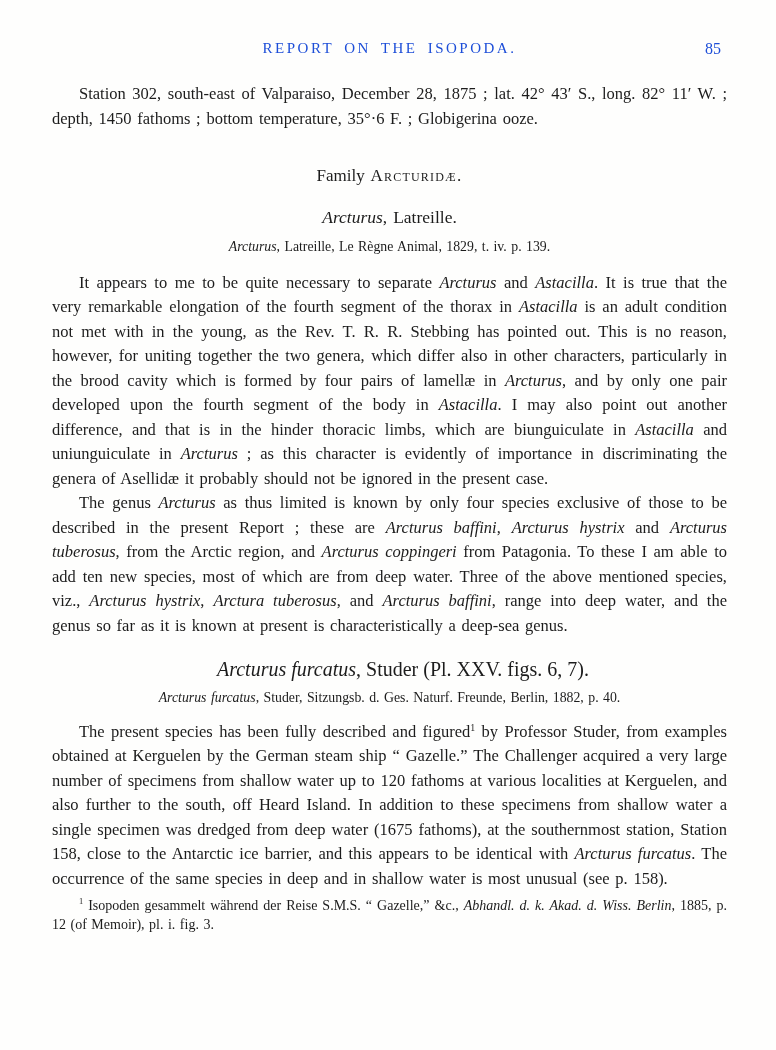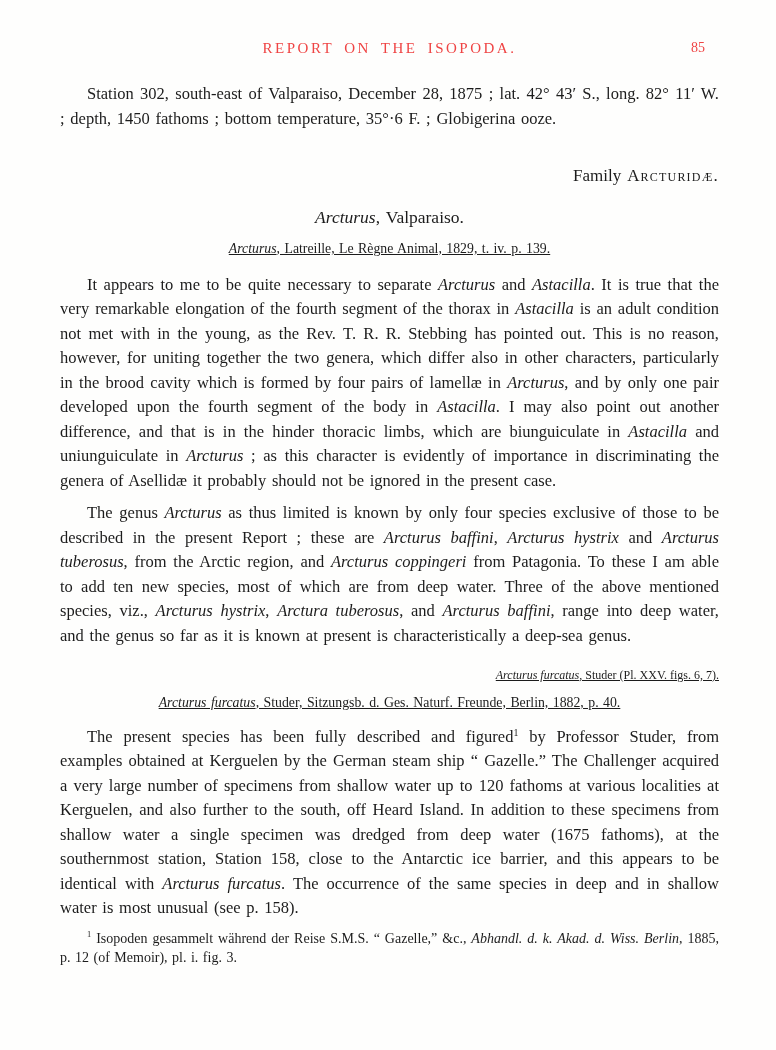--- a/index.html
+++ b/index.html
@@ -13,47 +13,46 @@
     box-sizing:border-box;
     padding:40px 49px 0 52px;
     overflow:hidden;
   }
   .running-head {
     position:relative;
     text-align:center;
     font-size:15px;
     letter-spacing:2.5px;
     word-spacing:4px;
-    color:#ef4444;
+    color:#1d4ed8;
   }
   .pagenum {
-    position:absolute; right:22px; top:0;
+    position:absolute; right:6px; top:0;
     letter-spacing:0; word-spacing:0;
-    font-size:14px;
+    font-size:16px;
   }
-  p { margin:8px; }
+  p { margin:0; }
   .body-par {
     font-size:16.5px;
     line-height:24.5px;
     text-align:justify;
     text-indent:27px;
     word-spacing:1.6px;
   }
   .center { text-align:center; text-indent:0; }
   .station-par { margin-top:25px; }
-  .h-family { margin-top:33px; font-size:17px;text-align:right; }
+  .h-family { margin-top:33px; font-size:17px; }
   .h-genus  { margin-top:16px; font-size:17.5px; }
-  .cite     { margin-top:6px; font-size:13.8px; word-spacing:1px;text-decoration:underline; }
+  .cite     { margin-top:6px; font-size:13.8px; word-spacing:1px; }
   .first-body { margin-top:11px; }
   .species-head {
     margin-top:20px;
-    font-size:12px;
+    font-size:20px;
     text-indent:27px;
-    text-align:right;
-    text-decoration:underline;
+    text-align:center;
   }
   .species-cite { margin-top:5px; }
   .desc-par { margin-top:9px; }
   .footnote {
     margin-top:5px;
     font-size:14px;
     line-height:19px;
     text-align:justify;
     text-indent:27px;
     word-spacing:1px;
@@ -69,21 +68,21 @@
 
   <div class="running-head">
     <span>REPORT ON THE ISOPODA.</span>
     <span class="pagenum">85</span>
   </div>
 
   <p class="body-par station-par"><span class="run-r">Station 302, south-east of Valparaiso, December 28, 1875 ; lat. 42° 43′ S., long. 82° 11′ W. ; depth, 1450 fathoms ; bottom temperature, 35°·6 F. ; Globigerina ooze.</span></p>
 
   <p class="body-par center h-family"><span class="run-r">Family </span><span class="run-sc">Arcturidæ.</span></p>
 
-  <p class="body-par center h-genus"><span class="run-i">Arcturus</span><span class="run-r">, Valparaiso.</span></p>
+  <p class="body-par center h-genus"><span class="run-i">Arcturus</span><span class="run-r">, Latreille.</span></p>
 
   <p class="body-par center cite"><span class="run-i">Arcturus</span><span class="run-r">, Latreille, Le Règne Animal, 1829, t. iv. p. 139.</span></p>
 
   <p class="body-par first-body"><span class="run-r">It appears to me to be quite necessary to separate </span><span class="run-i">Arcturus</span><span class="run-r"> and </span><span class="run-i">Astacilla</span><span class="run-r">.  It is true that the very remarkable elongation of the fourth segment of the thorax in </span><span class="run-i">Astacilla</span><span class="run-r"> is an adult condition not met with in the young, as the Rev. T. R. R. Stebbing has pointed out.  This is no reason, however, for uniting together the two genera, which differ also in other characters, particularly in the brood cavity which is formed by four pairs of lamellæ in </span><span class="run-i">Arcturus</span><span class="run-r">, and by only one pair developed upon the fourth segment of the body in </span><span class="run-i">Astacilla</span><span class="run-r">.  I may also point out another difference, and that is in the hinder thoracic limbs, which are biunguiculate in </span><span class="run-i">Astacilla</span><span class="run-r"> and uniunguiculate in </span><span class="run-i">Arcturus</span><span class="run-r"> ; as this character is evidently of importance in discriminating the genera of Asellidæ it probably should not be ignored in the present case.</span></p>
 
   <p class="body-par"><span class="run-r">The genus </span><span class="run-i">Arcturus</span><span class="run-r"> as thus limited is known by only four species exclusive of those to be described in the present Report ; these are </span><span class="run-i">Arcturus baffini</span><span class="run-r">, </span><span class="run-i">Arcturus hystrix</span><span class="run-r"> and </span><span class="run-i">Arcturus tuberosus</span><span class="run-r">, from the Arctic region, and </span><span class="run-i">Arcturus coppingeri</span><span class="run-r"> from Patagonia.  To these I am able to add ten new species, most of which are from deep water.  Three of the above mentioned species, viz., </span><span class="run-i">Arcturus hystrix</span><span class="run-r">, </span><span class="run-i">Arctura tuberosus</span><span class="run-r">, and </span><span class="run-i">Arcturus baffini</span><span class="run-r">, range into deep water, and the genus so far as it is known at present is characteristically a deep-sea genus.</span></p>
 
   <p class="species-head"><span class="run-i">Arcturus furcatus</span><span class="run-r">, Studer (Pl. XXV. figs. 6, 7).</span></p>
 
   <p class="body-par center cite species-cite"><span class="run-i">Arcturus furcatus</span><span class="run-r">, Studer, Sitzungsb. d. Ges. Naturf. Freunde, Berlin, 1882, p. 40.</span></p>

